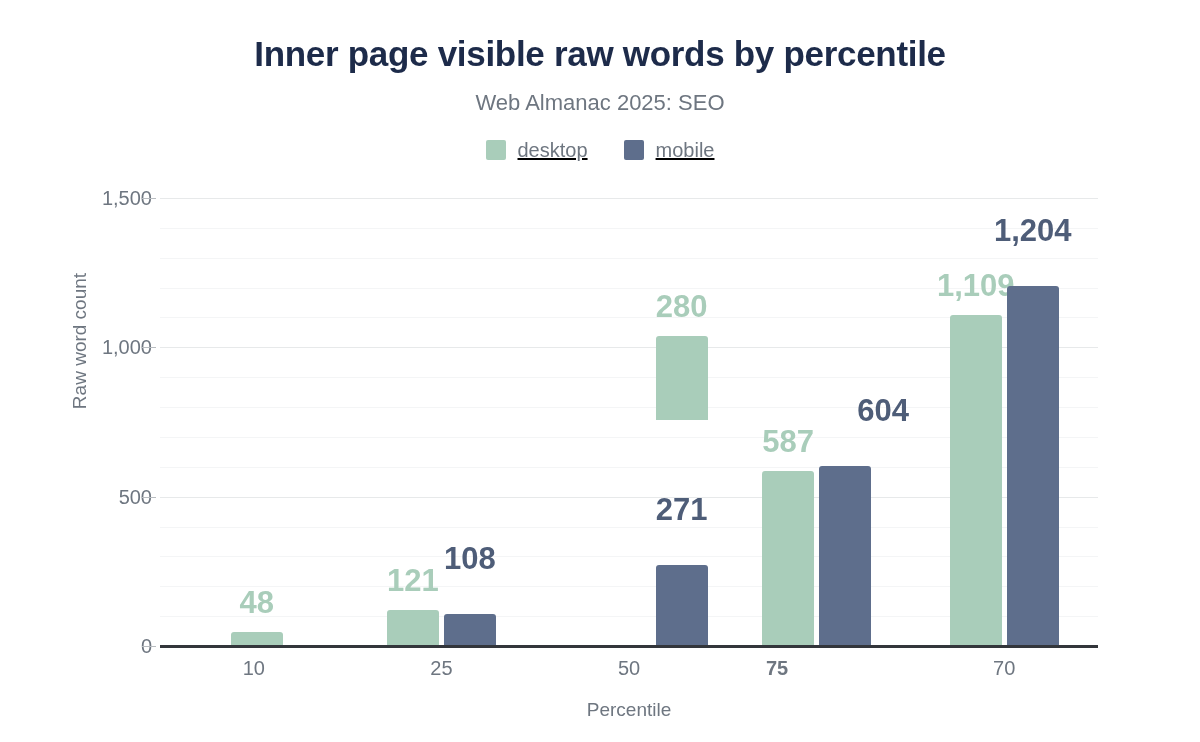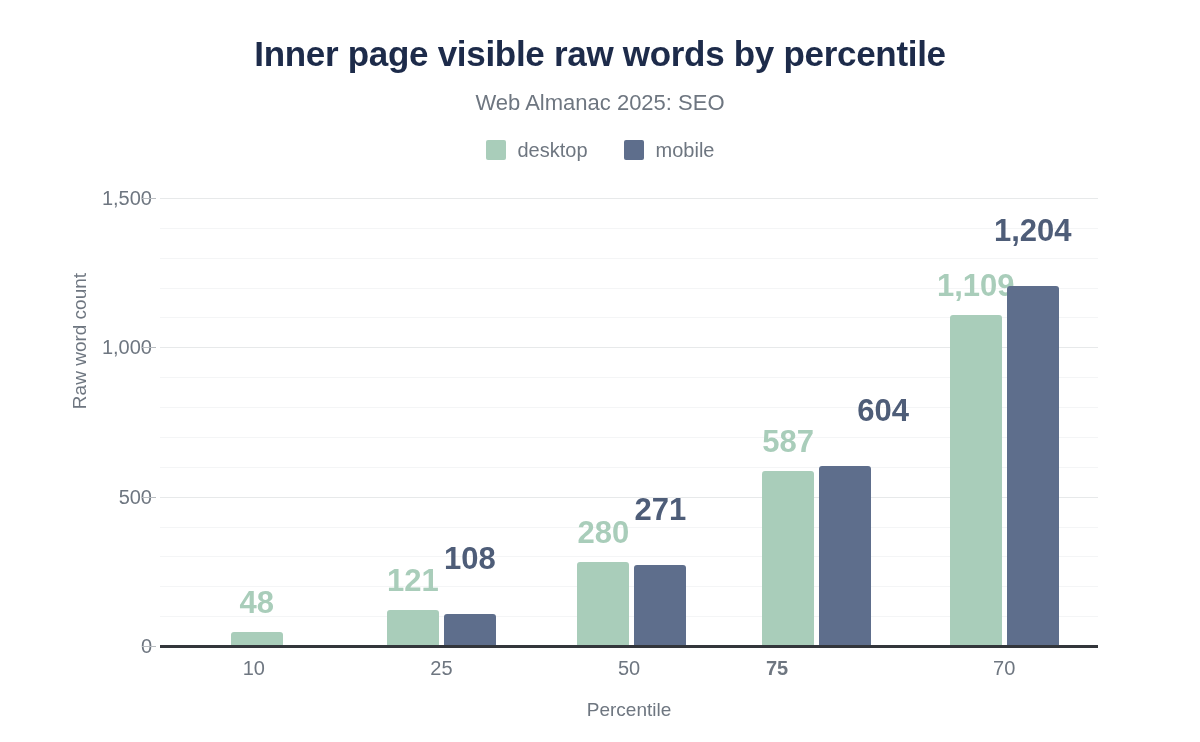--- a/index.html
+++ b/index.html
@@ -57,20 +57,21 @@
     width: 1200px;
     display: flex;
     justify-content: center;
     align-items: center;
     gap: 36px;
   }
   .legend-item {
     display: flex;
     align-items: center;
     gap: 12px;
+    text-decoration: underline;
   }
   .legend-swatch {
     width: 20px;
     height: 20px;
     border-radius: 2px;
     display: block;
   }
   .legend-label {
     font-size: 20px;
     color: #6e7680;
@@ -233,21 +234,21 @@
       <div class="bar-group" style="left: 187.6px; width: 187.6px;">
         <div class="bar-wrap">
           <span class="bar-label" style="color: rgb(169, 205, 186); bottom: 50.1387px;">121</span>
           <div class="bar" style="height: 36.1387px; background: rgb(169, 205, 186);"></div>
         </div>
         <div class="bar-wrap">
           <span class="bar-label" style="color: rgb(78, 93, 120); bottom: 72.256px;">108</span>
           <div class="bar" style="height: 32.256px; background: rgb(94, 110, 140);"></div>
         </div>
       </div>
-      <div class="bar-group" style="left: 378px; width: 187.6px;">
+      <div class="bar-group" style="left: 360px; width: 187.6px; flex-direction: column;">
         <div class="bar-wrap">
           <span class="bar-label" style="color: rgb(169, 205, 186); bottom: 97.6267px;">280</span>
           <div class="bar" style="height: 83.6267px; background: rgb(169, 205, 186);"></div>
         </div>
         <div class="bar-wrap">
           <span class="bar-label" style="color: rgb(78, 93, 120); bottom: 120.939px;">271</span>
           <div class="bar" style="height: 80.9387px; background: rgb(94, 110, 140);"></div>
         </div>
       </div>
       <div class="bar-group" style="left: 562.8px; width: 187.6px;">

